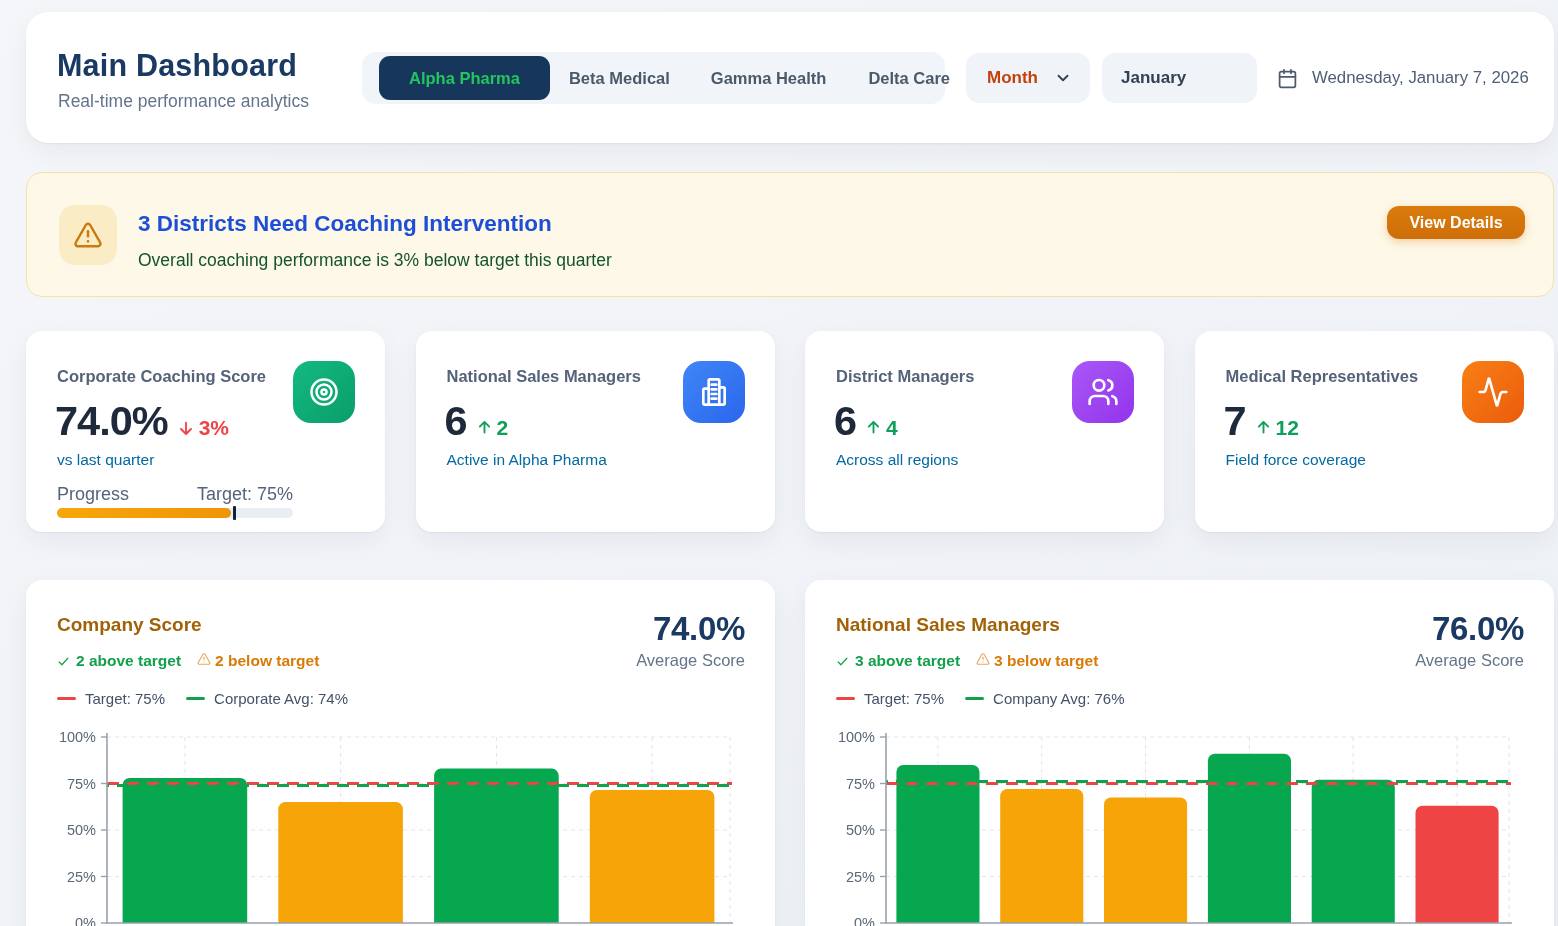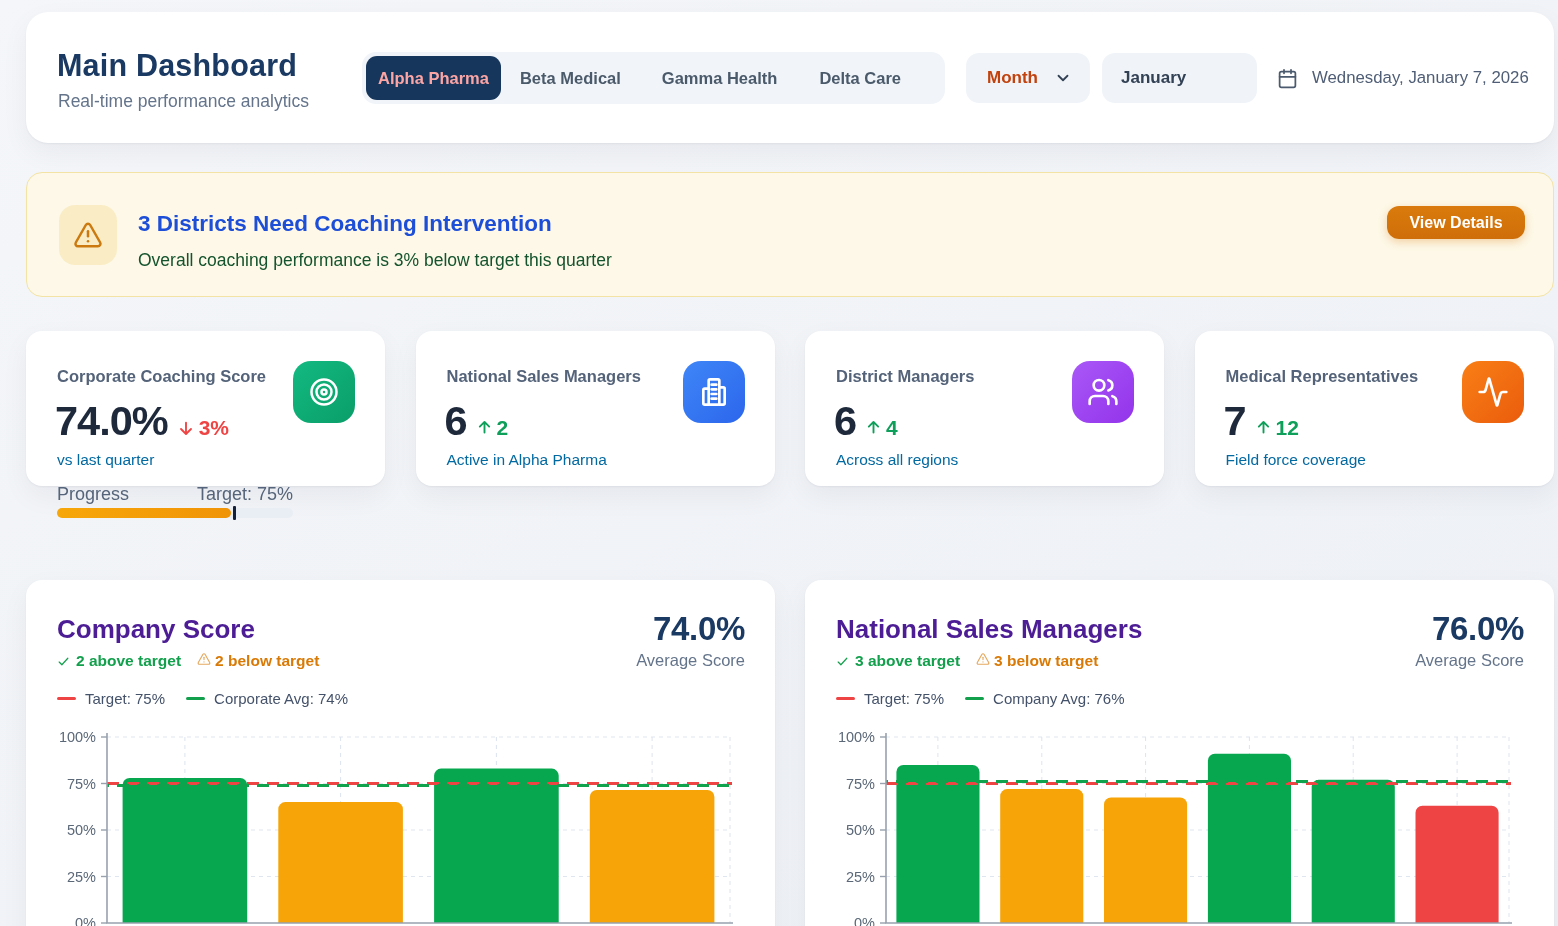--- a/index.html
+++ b/index.html
@@ -10,58 +10,58 @@
 
   
   #header { left:26px; top:12px; width:1528px; height:131px; border-radius:22px; }
   #h-title { left:31px; top:36px; font-size:30.5px; font-weight:bold; color:#1b3a63; letter-spacing:.2px; }
   #h-sub { left:32px; top:79px; font-size:17.5px; color:#64748b; }
   #tabbar { left:336px; top:40px; width:583px; height:52px; background:#f1f5f9; border-radius:14px; display:flex; align-items:center; padding:4px; }
   .tab { font-size:16.5px; font-weight:bold; color:#4b5a6b; text-align:center; padding:0 21px; line-height:44px; white-space:nowrap; }
   .tab:nth-child(2) { margin-left:-2px; }
   .tab:nth-child(3) { padding:0 24px; margin-left:-4px; }
   .tab:nth-child(4) { padding:0 23px; margin-left:-5px; }
-  .tab.active { background:#16365c; color:#fca5a5; border-radius:11px; padding:0 12px; }
+  .tab.active { background:#16365c; color:#22c55e; border-radius:11px; padding:0 30px;margin-left:13px; }
   #pill-month { left:940px; top:41px; width:124px; height:50px; background:#f0f4f8; border-radius:13px; display:flex; align-items:center; justify-content:space-between; padding:0 18px 0 21px; }
   #pill-month span { font-size:17px; font-weight:bold; color:#c2410c; }
   #pill-jan { left:1076px; top:41px; width:155px; height:50px; background:#f0f4f8; border-radius:13px; display:flex; align-items:center; padding:0 0 0 19px; }
   #pill-jan span { font-size:17px; font-weight:bold; color:#334155; }
   #date-row { left:1251px; top:41px; height:50px; display:flex; align-items:center; gap:14px; }
   #date-row span { font-size:16.8px; color:#4f5e76; }
 
   
   #alert { left:26px; top:172px; width:1528px; height:125px; background:#fdf8e7; border:1.5px solid #f3e3a4; border-radius:16px; }
   #alert-icon { left:32px; top:32px; width:58px; height:60px; background:#faedc5; border-radius:16px; display:flex; align-items:center; justify-content:center; }
   #alert-title { left:111px; top:38px; font-size:22.5px; font-weight:bold; color:#1d4ed8; }
   #alert-sub { left:111px; top:77px; font-size:17.5px; color:#14532d; }
   #alert-btn { left:1360px; top:33px; width:138px; height:33px; background:linear-gradient(180deg,#d97b0c,#cf6e09); border-radius:12px; color:#fff; font-size:16px; font-weight:bold; display:flex; align-items:center; justify-content:center; box-shadow:0 3px 8px rgba(217,119,6,.3); }
 
   
-  .kpi { top:331px; width:359px; height:155px;text-decoration:underline; }
+  .kpi { top:331px; width:359px; height:201px;text-decoration:underline; }
   #kpi1 { left:26px; } #kpi2 { left:415.5px; } #kpi3 { left:805px; } #kpi4 { left:1194.5px; }
   .kpi-title { left:31px; top:36px; font-size:16.5px; font-weight:bold; color:#546379; }
   .kpi-icon { left:267px; top:30px; width:62px; height:62px; border-radius:18px; display:flex; align-items:center; justify-content:center; }
   .kpi-num-row { left:29px; top:66px; display:flex; align-items:center; gap:10px; height:48px; }
   .kpi-num { font-size:41.5px; font-weight:bold; color:#1e293b; letter-spacing:-1px; }
   .kpi-delta { font-size:21px; font-weight:bold; display:flex; align-items:center; gap:5px; margin-top:13px; }
   .up { color:#0e9f5a; } .down { color:#ef4444; }
   .kpi-sub { left:31px; top:120px; font-size:15.5px; color:#0369a1; }
   .ic-green { background:linear-gradient(135deg,#13b981,#0a9e69); }
   .ic-blue { background:linear-gradient(135deg,#3f86f7,#2b66ec); }
   .ic-purple { background:linear-gradient(135deg,#a958f8,#9333ea); }
   .ic-orange { background:linear-gradient(135deg,#f97f16,#ea5c0c); }
   #prog-labels { left:31px; top:153px; width:236px; display:flex; justify-content:space-between; font-size:18px; color:#55647a; }
   #prog-track { left:31px; top:177px; width:236px; height:10px; background:#e9eef4; border-radius:5px; }
   #prog-fill { left:0; top:0; width:174px; height:10px; background:linear-gradient(90deg,#f7a70a,#f09407); border-radius:5px; }
   #prog-mark { left:176px; top:-2px; width:3px; height:14px; background:#16223a; border-radius:1px; }
 
   
   .chart-card { top:580px; width:749px; height:400px; }
   #chart1 { left:26px; } #chart2 { left:805px; }
-  .ch-title { left:31px; top:34px; font-size:26px; font-weight:bold; color:#4c1d95; }
+  .ch-title { left:31px; top:34px; font-size:19px; font-weight:bold; color:#a16207; }
   .ch-badges { left:31px; top:72px; display:flex; gap:16px; align-items:center; font-size:15.5px; font-weight:bold; }
   .bd-g { color:#13a04c; display:flex; align-items:center; gap:6px; }
   .bd-o { color:#d97a06; display:flex; gap:4px; }
   .ch-avg { right:30px; top:30px; text-align:right; }
   .ch-avg .v { font-size:33px; font-weight:bold; color:#1b3a63; letter-spacing:-.3px; }
   .ch-avg .l { font-size:16.5px; color:#64748b; margin-top:3px; }
   .legend { left:31px; top:110px; display:flex; gap:21px; align-items:center; }
   .legend .it { display:flex; align-items:center; gap:9px; font-size:15px; color:#44526a; }
   .lg-line { width:19px; height:3.4px; border-radius:2px; }
 </style>

